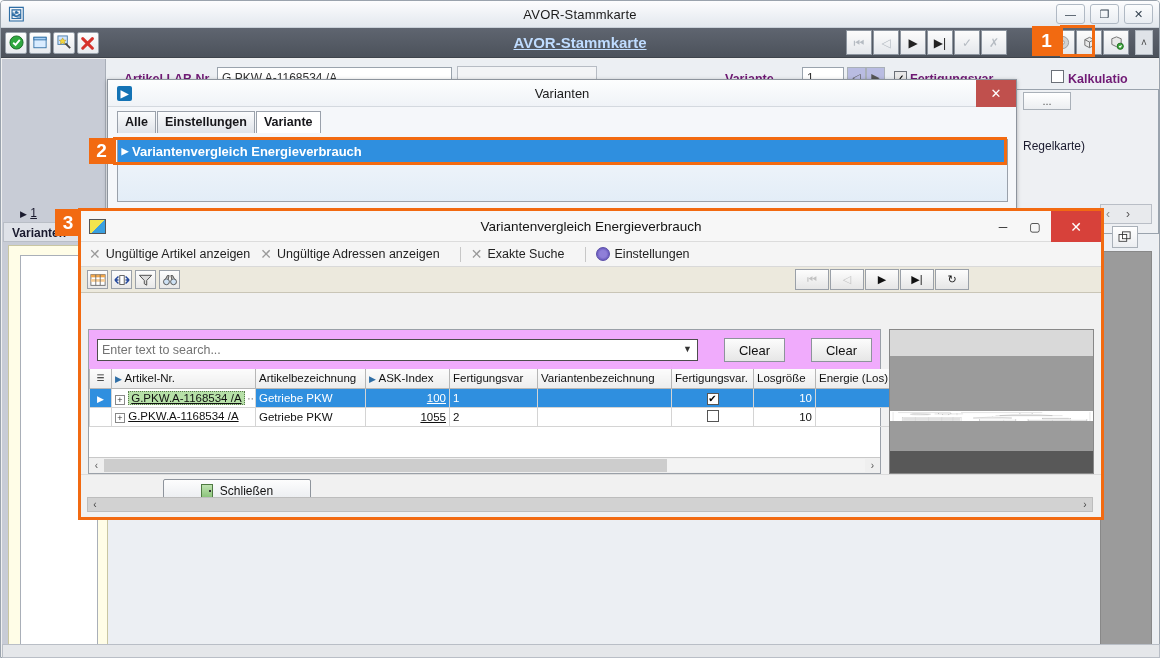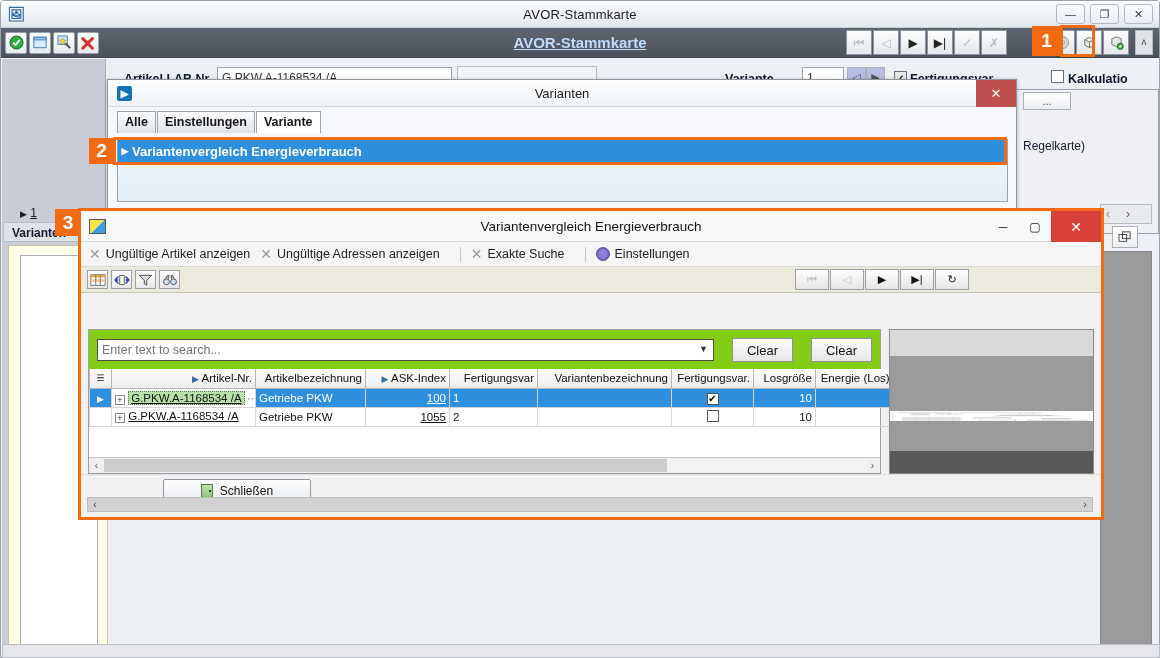--- a/index.html
+++ b/index.html
@@ -78,21 +78,21 @@
     width:18px;height:25px;background:#dfe3e8;border:1px solid #b4bbc3;
     display:flex;align-items:center;justify-content:center;font-size:10px;color:#444;
   }
 
   
   .app-body{ position:absolute; left:1px; top:58px; right:1px; bottom:1px; background:#eceff3;}
   .left-pane{
     position:absolute;left:0;top:0;width:104px;bottom:0;background:#c8ccd6;
     border-right:1px solid #a8aeb8;
   }
-  .field-label{ position:absolute; font-size:12.5px; font-weight:bold; color:#0f172a;}
+  .field-label{ position:absolute; font-size:12.5px; font-weight:bold; color:#701a75;}
   .tbox{
     position:absolute;background:#fff;border:1px solid #9aa3ad;
     font-size:12px; color:#333; padding:2px 4px; line-height:16px;
   }
   .chk{ width:13px;height:13px;border:1px solid #6b7078;background:#fff;display:inline-block;vertical-align:-2px;}
   .bigpanel{
     position:absolute; background:#eef0f3; border:1px solid #9aa3ad;
   }
   .lil-btn{
     position:absolute;background:linear-gradient(#fff,#eceef1);
@@ -197,39 +197,39 @@
     width:34px;height:21px;border:1px solid #9aa0a8;
     background:linear-gradient(#fdfdfd,#e6e6e6);
     display:flex;align-items:center;justify-content:center;font-size:11px;color:#111;
   }
   .gtn.dis{color:#c2c2c2;}
 
   .gridarea{
     position:absolute; left:7px; top:118px; right:220px; bottom:43px;
     background:#fff; border:1px solid #9aa0a8;
   }
-  .searchrow{ display:flex; align-items:center; gap:18px; padding:8px 8px 7px 8px; background:#84cc16;}
+  .searchrow{ display:flex; align-items:center; gap:26px; padding:8px 8px 7px 8px; background:#f0abfc;}
   .searchbox{
     flex:1; height:22px; background:#fff; border:1px solid #4d4d4d;
     display:flex; align-items:center; padding:0 4px;
     font-size:12.5px; color:#737373;
     position:relative;
   }
   .searchbox .cv{ position:absolute;right:5px;top:4px;font-size:9px;color:#333;}
   .sbtn{
     width:61px;height:24px;border:1px solid #8d939b;
     background:linear-gradient(#fcfcfc,#e6e6e6);
     display:flex;align-items:center;justify-content:center;font-size:13px;color:#111;
   }
 
   table.grid{ border-collapse:collapse; width:100%; table-layout:fixed; font-size:11.5px;}
   table.grid th{
     background:linear-gradient(#fcfcfc,#ededed);
     border:1px solid #b6b6b6; border-top:none;
-    font-weight:normal; color:#111; padding:2px 3px; text-align:right;
+    font-weight:normal; color:#111; padding:2px 3px; text-align:left;
     white-space:nowrap; overflow:hidden; height:19px;
   }
   table.grid td{
     border:1px solid #d4d4d4; padding:1px 3px; height:19px;
     white-space:nowrap; overflow:hidden; color:#111;
   }
   tr.sel td{ background:#2f8fdf; color:#fff; }
   td.num{ text-align:right; }
   td.ctr{ text-align:center; }
   .lnk{ text-decoration:underline; }

